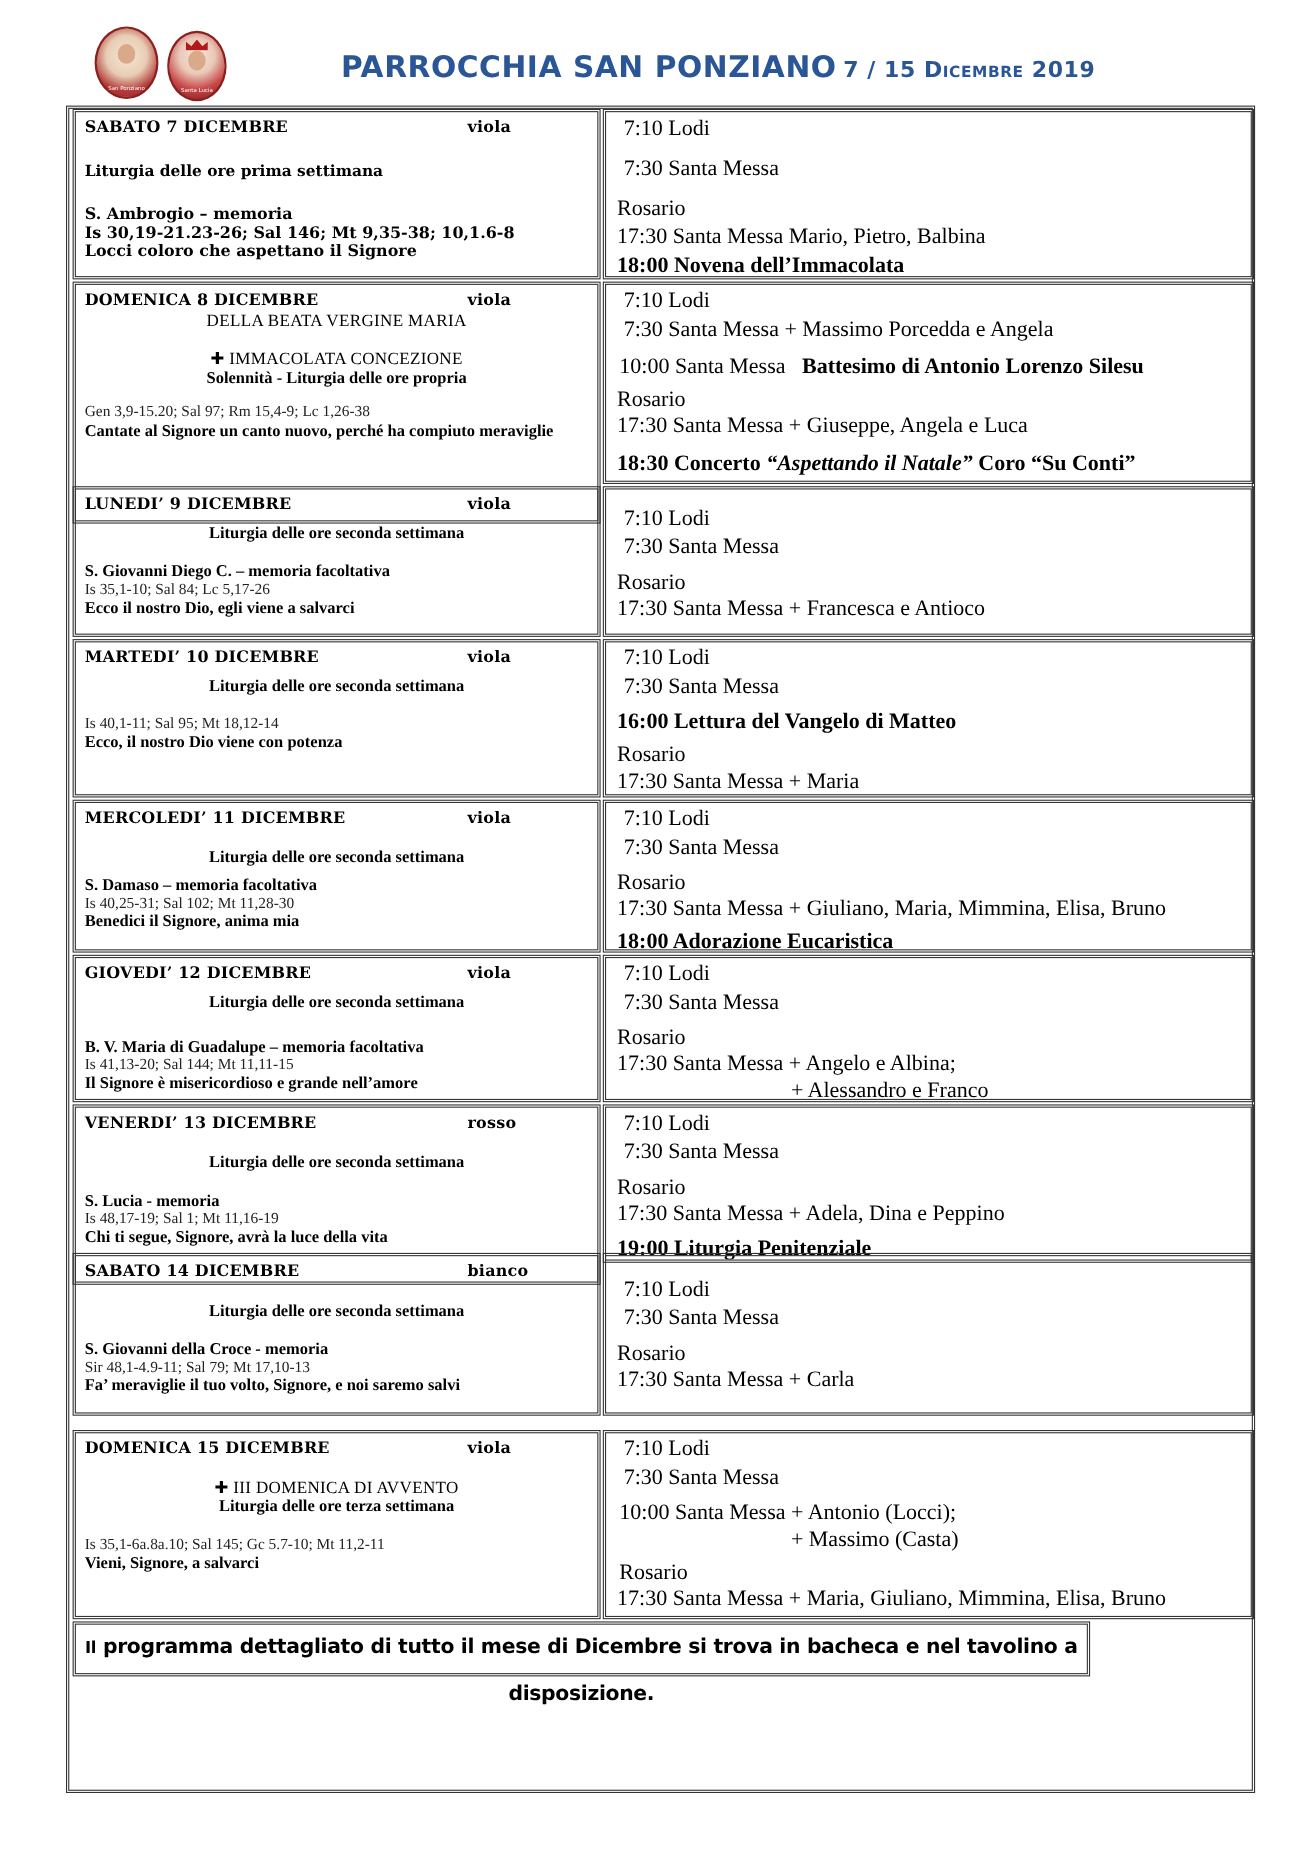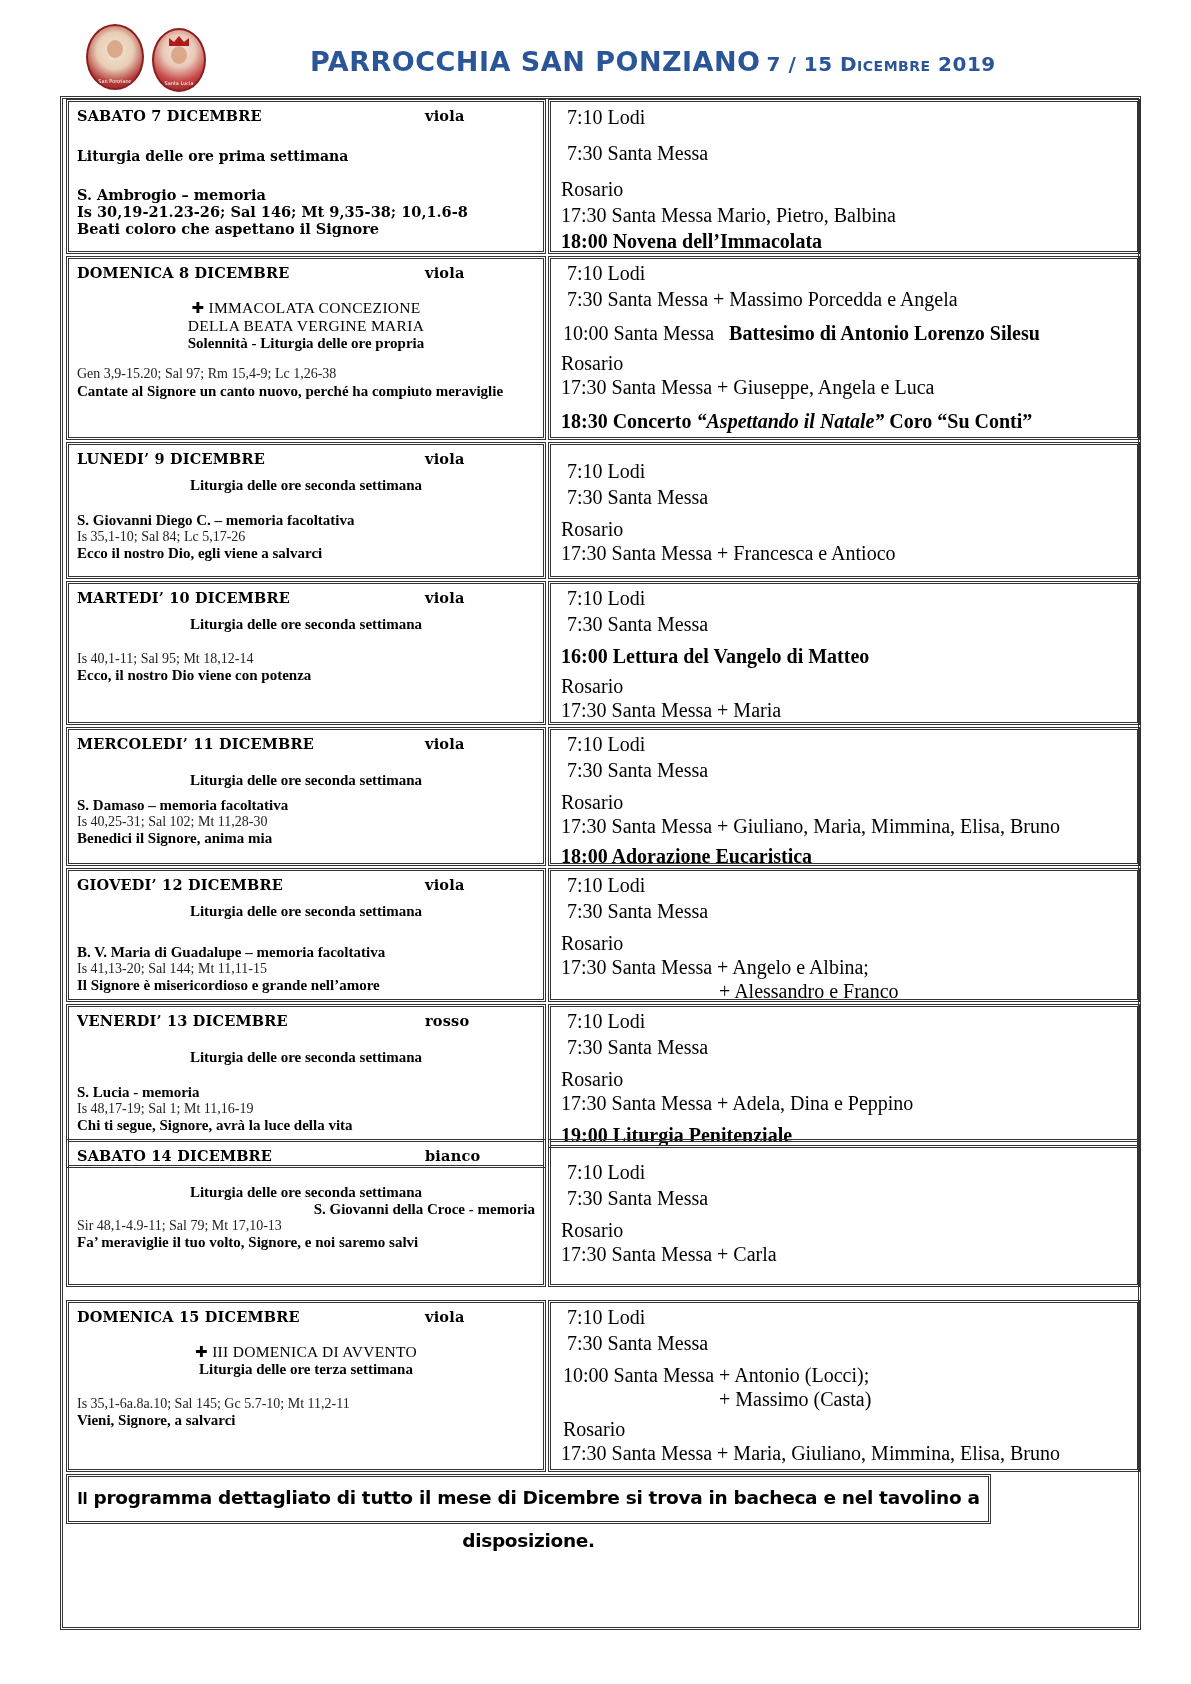--- a/index.html
+++ b/index.html
@@ -75,39 +75,39 @@
 
   <div class="row" style="top:0; height:155px;justify-content:center;">
     <div class="cell left-cell" style="height:155px;">
       <div class="day-head">
           <span class="day-name">SABATO 7 DICEMBRE</span>
           <span>viola</span>
         </div>
       <div class="lit" style="margin-top:22px;">Liturgia delle ore prima settimana</div>
       <div class="saint-dv" style="margin-top:22px;">S. Ambrogio – memoria</div>
       <div class="read-dv">Is 30,19-21.23-26; Sal 146; Mt 9,35-38; 10,1.6-8</div>
-      <div class="antiphon-dv">Beati coloro che aspettano il Signore</div>
+      <div class="antiphon-dv">Locci coloro che aspettano il Signore</div>
     </div>
     <div class="cell right-cell sched" style="height:155px;">
       <div class="ind" style="line-height:26px;">7:10 Lodi</div>
       <div class="ind" style="margin-top:10px;line-height:26px;">7:30 Santa Messa</div>
       <div style="margin-top:10px;line-height:26px;">Rosario</div>
       <div style="line-height:26px;">17:30 Santa Messa Mario, Pietro, Balbina</div>
       <div class="b" style="line-height:26px;">18:00 Novena dell’Immacolata</div>
     </div>
   </div>
 
   <div class="row" style="top:157px; height:184px;">
-    <div class="cell left-cell" style="height:184px;">
+    <div class="cell left-cell" style="height:220px;">
       <div class="day-head">
           <span class="day-name">DOMENICA 8 DICEMBRE</span>
           <span>viola</span>
         </div>
+      <div class="feast">DELLA BEATA VERGINE MARIA</div>
       <div class="feast" style="margin-top:16px;"><span class="cross">✚</span> <span>IMMACOLATA CONCEZIONE</span></div>
-      <div class="feast">DELLA BEATA VERGINE MARIA</div>
       <div class="lit-center">Solennità - Liturgia delle ore propria</div>
       <div class="read" style="margin-top:14px;">Gen 3,9-15.20; Sal 97; Rm 15,4-9; Lc 1,26-38</div>
       <div class="antiphon" style="line-height:19px;">Cantate al Signore un canto nuovo, perché ha compiuto meraviglie</div>
     </div>
     <div class="cell right-cell sched" style="height:184px;">
       <div class="ind">7:10 Lodi</div>
       <div class="ind" style="margin-top:2px;">7:30 Santa Messa + Massimo Porcedda e Angela</div>
       <div style="margin-top:10px;padding-left:2px;"><span>10:00 Santa Messa</span>&nbsp;&nbsp;&nbsp;<span class="b">Battesimo di Antonio Lorenzo Silesu</span></div>
       <div style="margin-top:6px;">Rosario</div>
       <div>17:30 Santa Messa + Giuseppe, Angela e Luca</div>
@@ -213,21 +213,21 @@
     </div>
   </div>
 
   <div class="row" style="top:1040px; height:188px;">
     <div class="cell left-cell" style="height:148px;">
       <div class="day-head">
           <span class="day-name">SABATO 14 DICEMBRE</span>
           <span>bianco</span>
         </div>
       <div class="lit-center" style="margin-top:18px;">Liturgia delle ore seconda settimana</div>
-      <div class="saint" style="text-align:right;">S. Giovanni della Croce - memoria</div>
+      <div class="saint" style="margin-top:18px;">S. Giovanni della Croce - memoria</div>
       <div class="read">Sir 48,1-4.9-11; Sal 79; Mt 17,10-13</div>
       <div class="antiphon">Fa’ meraviglie il tuo volto, Signore, e noi saremo salvi</div>
     </div>
     <div class="cell right-cell sched" style="height:148px;padding-top:18px;">
       <div class="ind">7:10 Lodi</div>
       <div class="ind" style="margin-top:2px;">7:30 Santa Messa</div>
       <div style="margin-top:8px;">Rosario</div>
       <div>17:30 Santa Messa + Carla</div>
     </div>
   </div>

